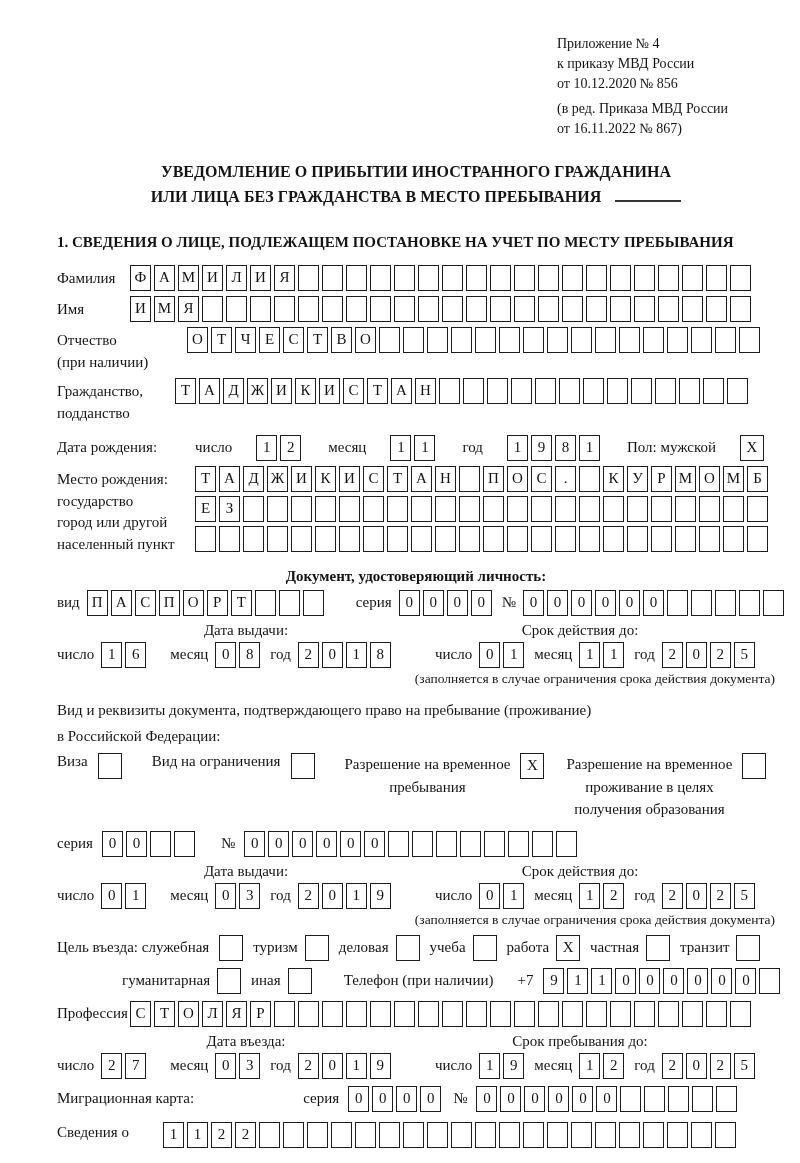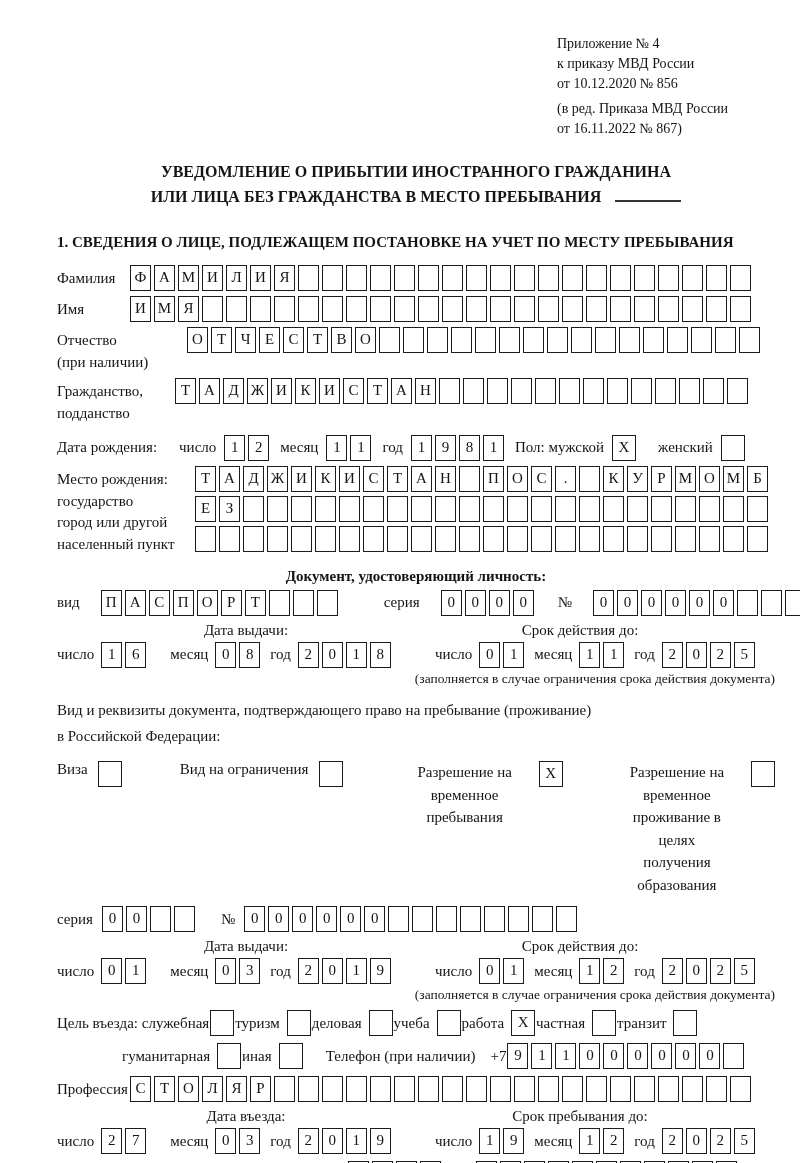--- a/index.html
+++ b/index.html
@@ -39,26 +39,26 @@
   
   .dates{display:flex;margin-top:6px;}
   .dcol-l{width:378px;}
   .dcol-r{flex:1;}
   .dhead{text-align:center;font-size:15px;margin-bottom:3px;}
   .dcol-r .dhead{padding-right:50px;}
   .drow{display:flex;align-items:center;gap:7px;}
   .footnote-r{text-align:right;font-size:13.5px;margin-top:3px;}
   .para{font-size:15px;line-height:1.75;margin-top:10px;}
   
-  .permrow{display:flex;align-items:flex-start;margin-top:12px;gap:28px;}
+  .permrow{display:flex;align-items:flex-start;margin-top:4px;}
   .permitem{display:flex;align-items:flex-start;gap:10px;}
   .permlines{font-size:15px;line-height:1.5;text-align:center;}
   .gap14{margin-left:14px;} .gap22{margin-left:22px;} .gap30{margin-left:30px;}
   .opt{display:inline-flex;align-items:center;gap:7px;}
-  .prow{display:flex;align-items:center;gap:1px;margin-top:7px;flex-wrap:nowrap;}
+  .prow{display:flex;align-items:center;gap:10px;margin-top:7px;flex-wrap:nowrap;}
   .indent65{margin-left:65px;}
   .mt10{margin-top:10px;} .mt14{margin-top:14px;}
 </style>
 </head>
 <body>
 
 <div class="page">
 
   <div class="hdr-note">
     <div>Приложение № 4</div>
@@ -202,21 +202,21 @@
         <span class="cell"></span>
         <span class="cell"></span>
         <span class="cell"></span>
         <span class="cell"></span>
         <span class="cell"></span>
         <span class="cell"></span>
         <span class="cell"></span>
       </span>
   </div>
 
-  <div class="frow vcenter mt10" style="gap:8px;">
+  <div class="frow vcenter mt10" style="gap:24px;">
     <span class="lbl">Дата рождения:</span>
     <span class="lbl gap14">число</span>
     <span class="cells">
         <span class="cell">1</span>
         <span class="cell">2</span>
       </span>
     <span class="lbl">месяц</span>
     <span class="cells">
         <span class="cell">1</span>
         <span class="cell">1</span>
@@ -318,21 +318,21 @@
             <span class="cell"></span>
             <span class="cell"></span>
             <span class="cell"></span>
             <span class="cell"></span>
           </span></div>
     </div>
   </div>
 
   <div class="center-bold">Документ, удостоверяющий личность:</div>
 
-  <div class="frow vcenter" style="gap:21px;">
+  <div class="frow vcenter" style="gap:7px;">
     <span class="lbl" style="width:46px;">вид</span>
     <span class="cells">
         <span class="cell">П</span>
         <span class="cell">А</span>
         <span class="cell">С</span>
         <span class="cell">П</span>
         <span class="cell">О</span>
         <span class="cell">Р</span>
         <span class="cell">Т</span>
         <span class="cell"></span>

